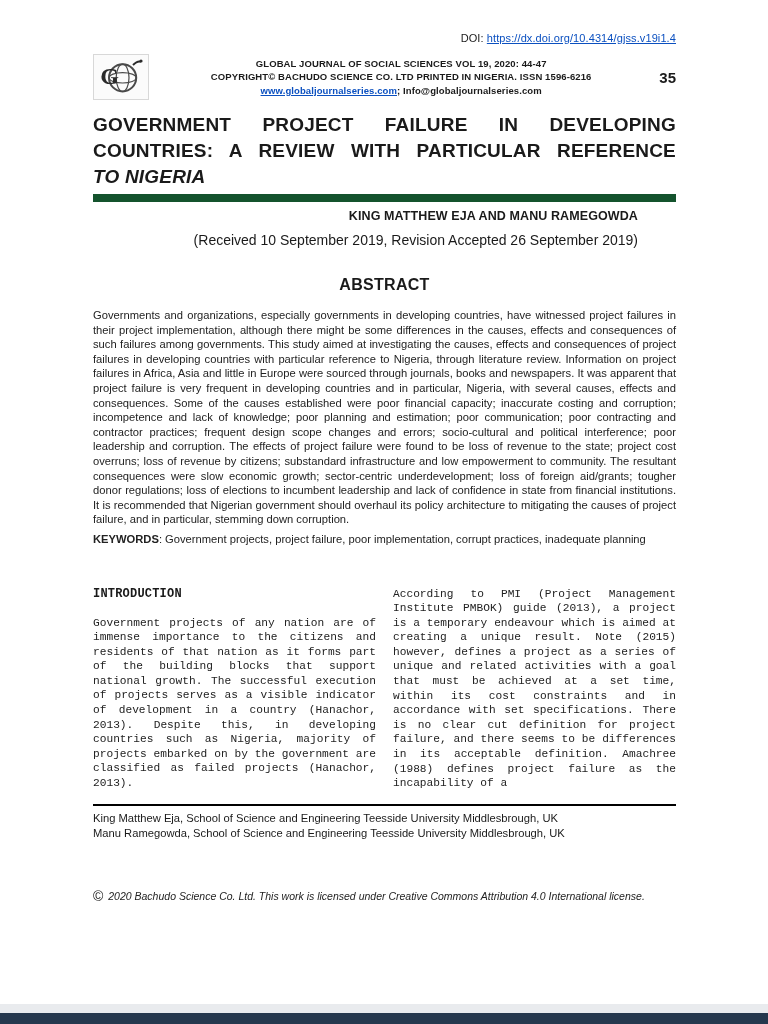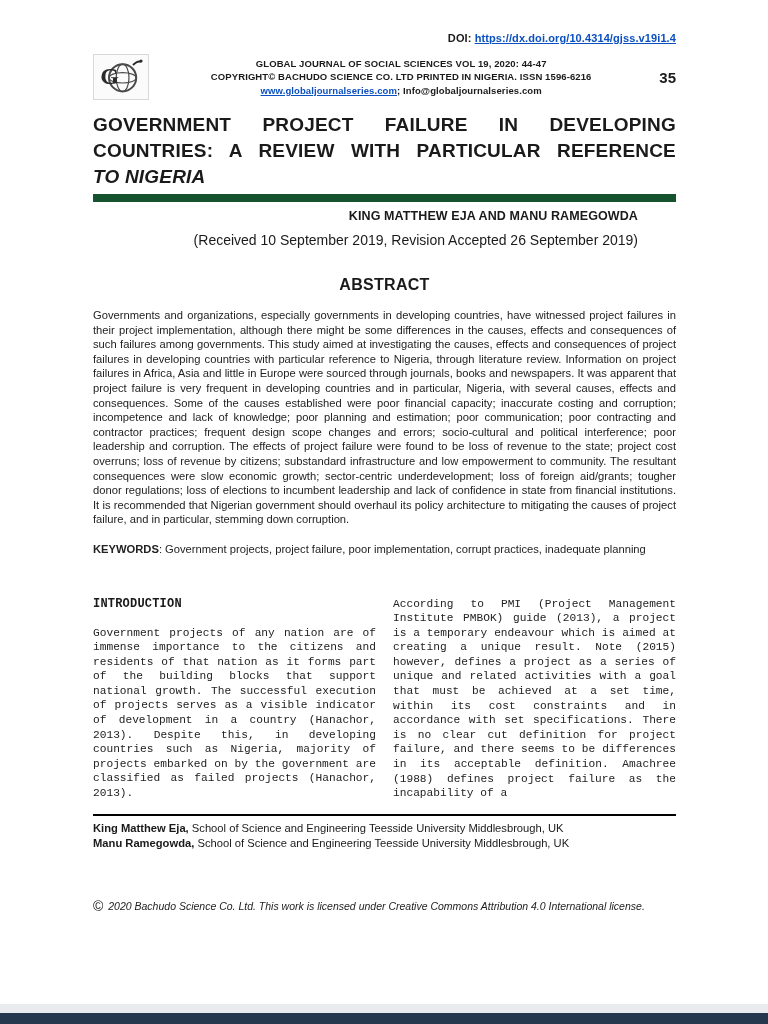--- a/index.html
+++ b/index.html
@@ -21,21 +21,21 @@
     width: 768px;
     height: 1002px;
     background: #ffffff;
     padding: 32px 92px 0 93px;
   }
 
   
   .doi-line {
     text-align: right;
     font-size: 11px;
-    font-weight: bold;
+    font-weight: normal;
     letter-spacing: 0.1px;
   }
   .doi-line a, .header-link {
     color: #0b50c0;
     text-decoration: underline;
     cursor: pointer;
   }
 
   .header-row {
     display: flex;
@@ -111,21 +111,21 @@
     font-weight: bold;
     letter-spacing: 0.3px;
   }
   .body-text {
     font-size: 11.2px;
     line-height: 14.6px;
     text-align: justify;
     color: #222;
   }
   .abstract-text { margin-top: 14px; }
-  .keywords { margin-top: 15px; }
+  .keywords { margin-top: 5px; }
   .keywords b { font-weight: bold; }
 
   
   .columns {
     display: flex;
     gap: 17px;
     margin-top: 40px;
     font-family: Liberation Mono, monospace;
   }
   .col { flex: 1 1 0; }
@@ -140,21 +140,21 @@
   
   .affil-block {
     margin-top: 13px;
     border-top: 2px solid #000;
     padding-top: 5px;
   }
   .affil {
     font-size: 11.2px;
     line-height: 15.5px;
   }
-  .affil b { font-weight: bold; }
+  .affil b { font-weight: normal; }
 
   .license {
     margin-top: 46px;
     font-size: 10.5px;
     font-style: italic;
     color: #222;
   }
   .license .copy-sym {
     font-style: normal;
     font-size: 14px;

